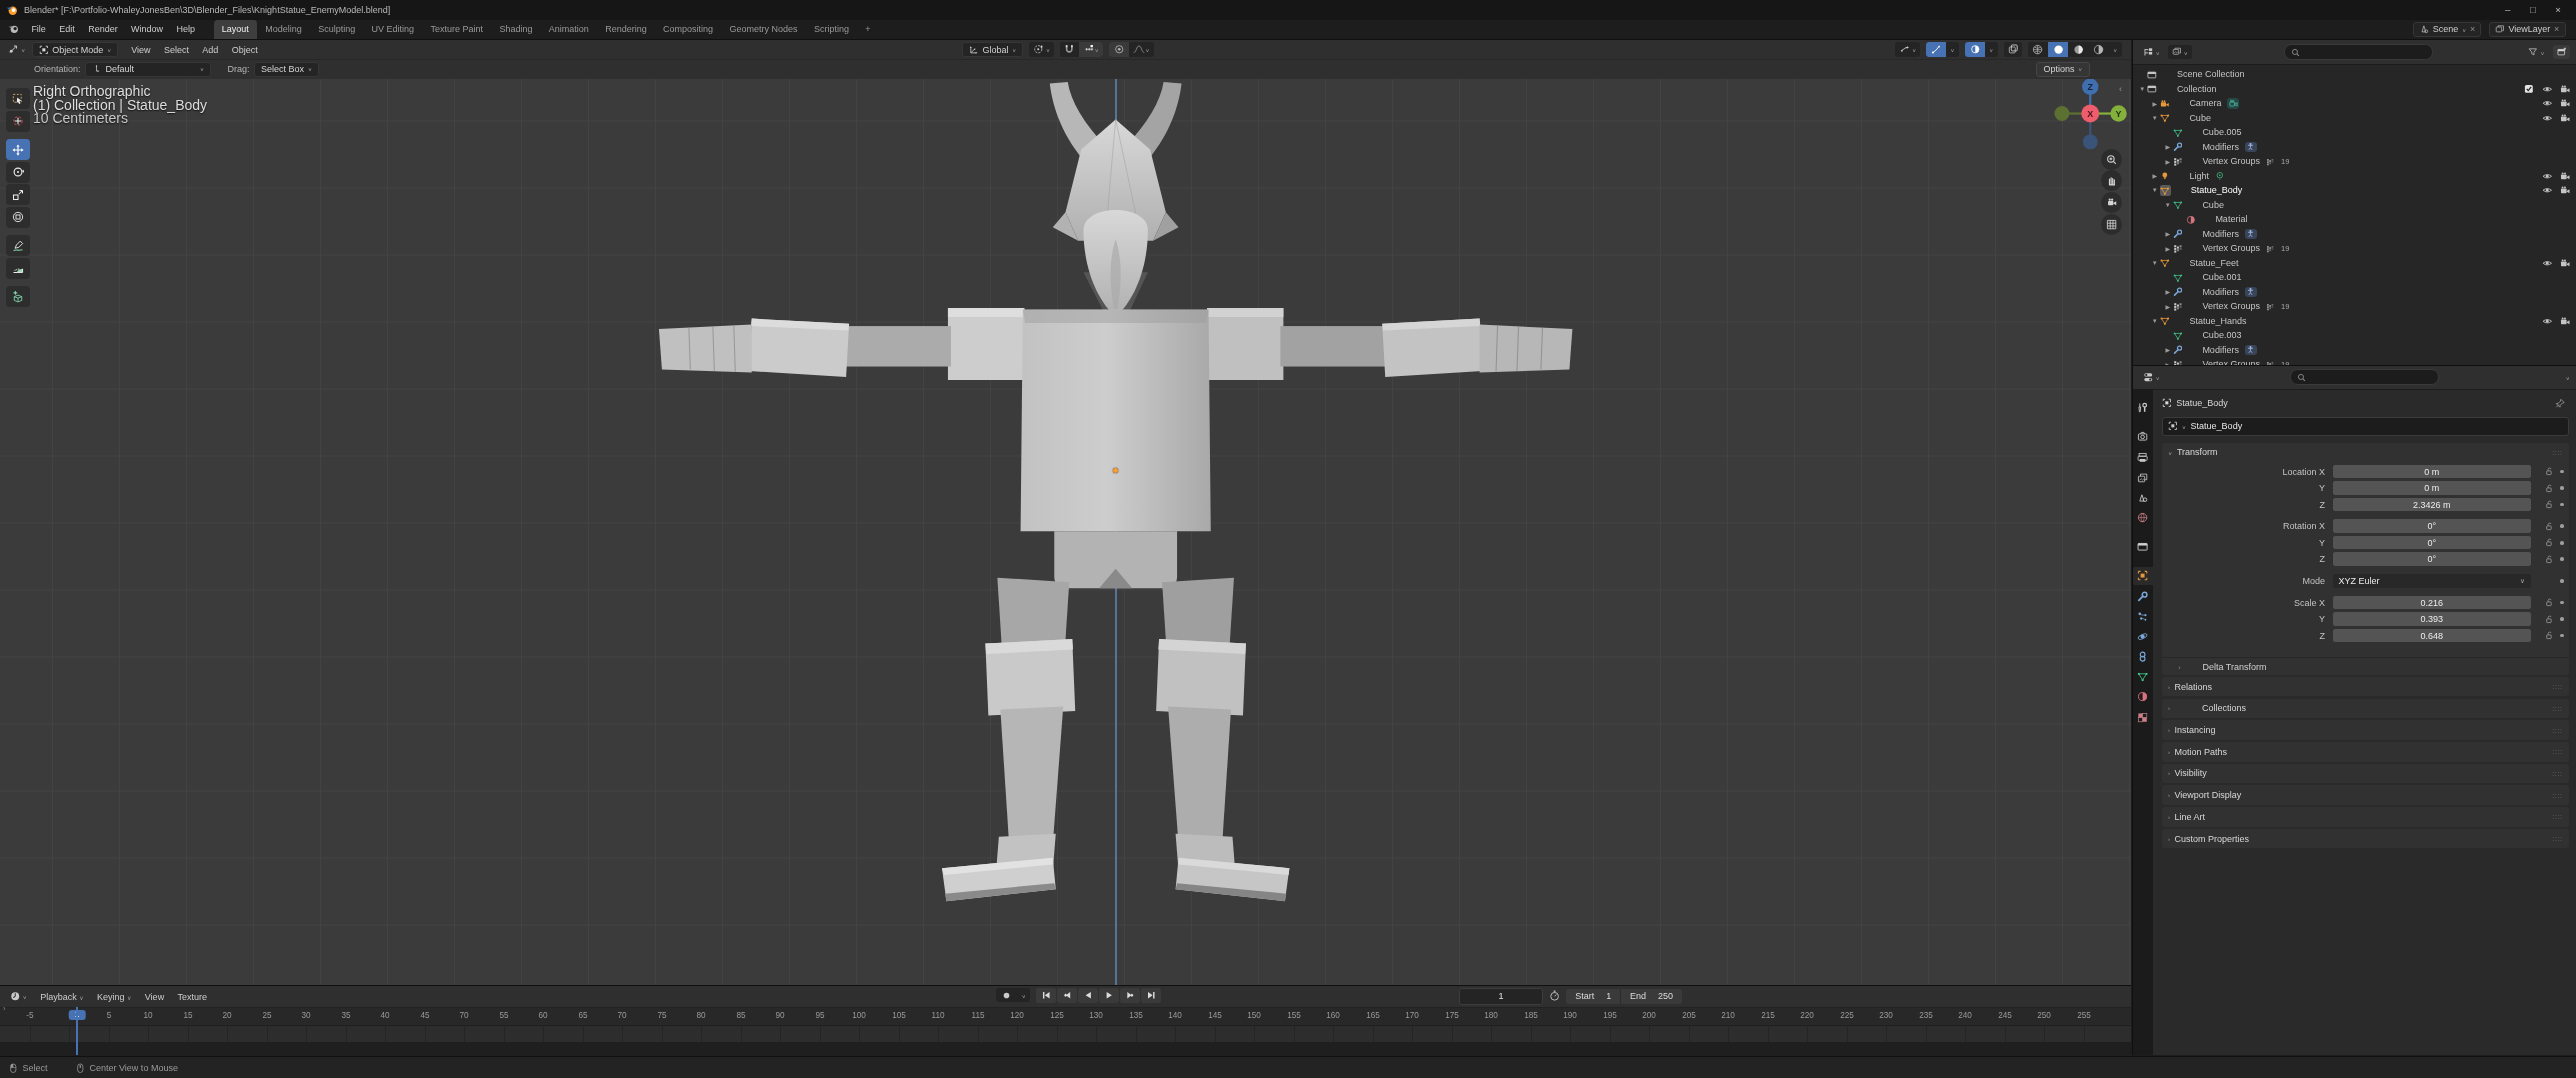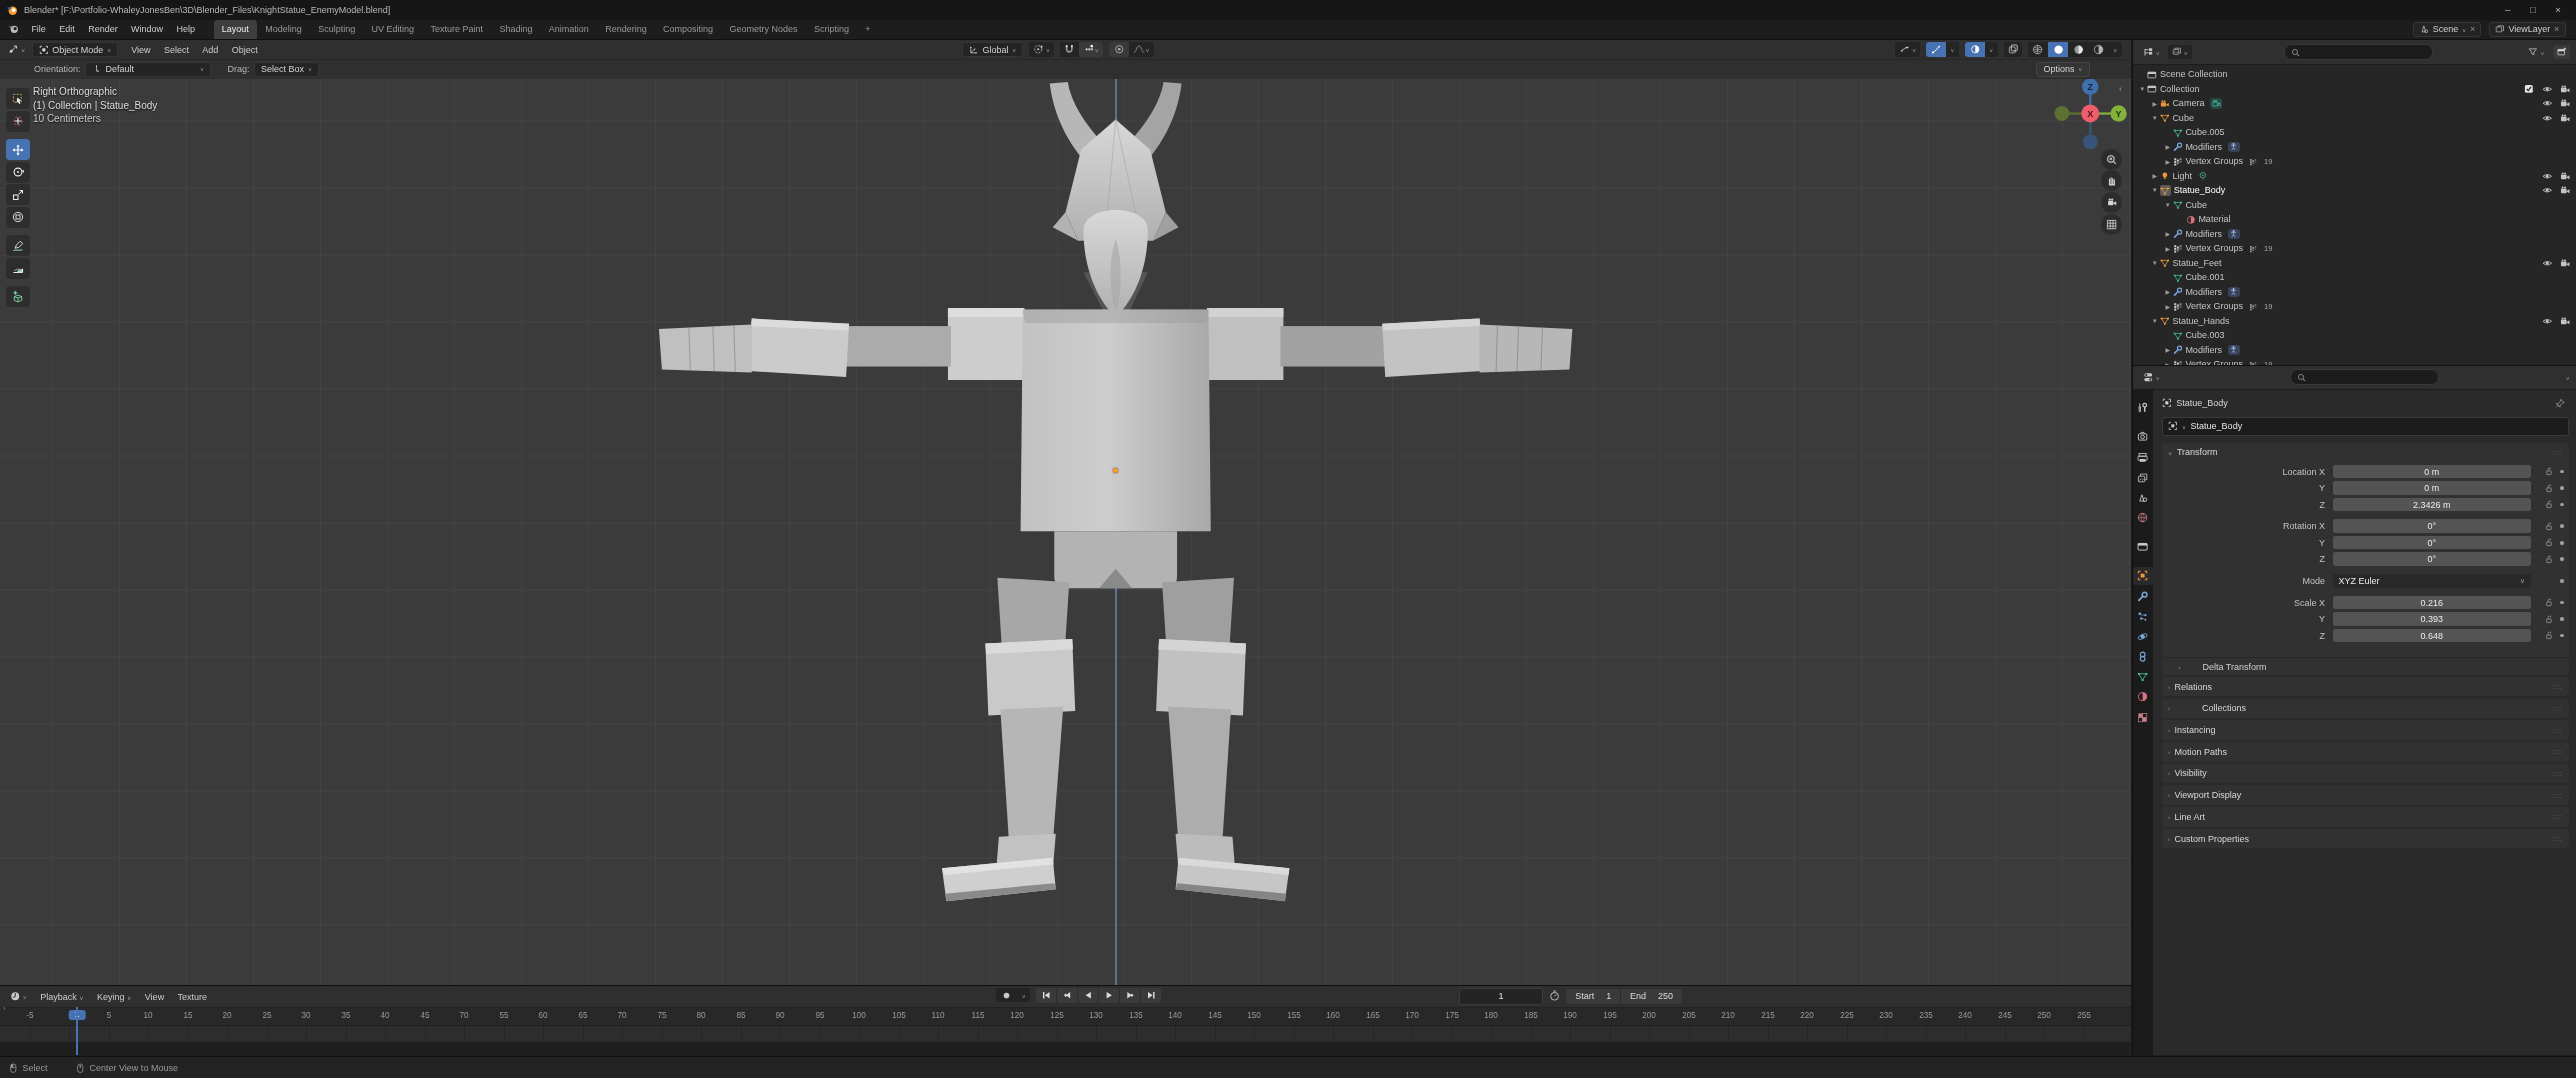--- a/index.html
+++ b/index.html
@@ -36,38 +36,38 @@
   .seg>span{padding:2.2px 4.5px;display:inline-flex;align-items:center;}
   .seg>span.on{background:#4772b3;}
   #tool-header{left:0;top:60px;width:2131px;height:19.5px;background:#2f2f2f;display:flex;align-items:center;padding:0 7.5px 0 34px;box-sizing:border-box;border-bottom:0.7px solid #101010;}
   .th-label{color:#b5b5b5;margin-right:4.5px;}
   #options-btn{margin-left:auto;margin-right:34px;}
 
   
   #viewport{left:0;top:79px;width:2131px;height:906px;background-color:#3b3b3b;
     background-image:linear-gradient(#434343 0.7px,transparent 0.7px),linear-gradient(90deg,#434343 0.7px,transparent 0.7px);
     background-size:67px 67px;background-position:-15px -25.5px;overflow:hidden;}
-  #vp-overlay{left:33px;top:6px;line-height:13.5px;color:#dedede;text-shadow:0 0.7px 1.5px rgba(0,0,0,.75);font-size:10px;}
+  #vp-overlay{left:33px;top:6px;line-height:13.5px;color:#dedede;text-shadow:0 0.7px 1.5px rgba(0,0,0,.75);font-size:14px;}
   #toolbar{left:6px;top:9px;width:24px;display:flex;flex-direction:column;gap:1.5px;}
   .tool{width:24px;height:21px;background:#2c2c2ce6;border-radius:3.7px;display:flex;align-items:center;justify-content:center;}
   .tool.active{background:#4772b3;}
   .tool-gap{height:4.5px;}
   #axis-line{left:1115px;top:0;width:1.5px;height:906px;background:rgba(96,136,182,.75);}
   #origin-dot{left:1113px;top:389px;width:5.2px;height:5.2px;border-radius:50%;background:#ff9d2c;box-shadow:0 0 1.5px #000;}
   #gizmo{left:2050px;top:0px;}
   .navbtn{left:2101px;width:21px;height:21px;border-radius:50%;background:rgba(40,40,40,.75);display:flex;align-items:center;justify-content:center;}
   #sidebar-collapse{left:2119px;top:4.5px;color:#9a9a9a;font-size:9px;}
 
   
   #outliner{left:2132px;top:40px;width:444px;height:326px;background:#262626;border-left:1.5px solid #101010;box-sizing:border-box;}
   #outliner-header{height:24px;background:#2f2f2f;display:flex;align-items:center;gap:4.5px;padding:0 6px;border-bottom:0.7px solid #1c1c1c;}
   .search-box{flex:0 0 auto;display:flex;align-items:center;gap:3px;background:#1c1c1c;border:0.7px solid #3a3a3a;border-radius:7.5px;padding:1.5px 6px;width:135px;height:11.2px;}
   #outliner-rows{padding-top:2.2px;}
   .ol-row{height:14.5px;display:flex;align-items:center;position:relative;padding-left:4.5px;color:#c5c5c5;}
-  .ol-row .lbl{margin-left:3px;white-space:nowrap;}
+  .ol-row .lbl{margin-left:20px;white-space:nowrap;}
   .ol-row.selected .lbl{color:#fff;}
   .ol-row .exp{width:9.7px;color:#9a9a9a;font-size:6.7px;text-align:center;}
   .ol-badges{position:absolute;right:6px;display:flex;gap:7.5px;align-items:center;}
   .extra-badge{margin-left:6px;display:inline-flex;align-items:center;background:#3a4458;border-radius:3px;padding:0.7px 1.5px;}
   .num-badge{margin-left:6px;color:#aaa;display:inline-flex;align-items:flex-end;gap:7px;font-size:7.5px;}
 
   
   #props{left:2132px;top:365px;width:444px;height:690px;background:#2a2a2a;border-left:1.5px solid #101010;border-top:1.5px solid #101010;box-sizing:border-box;}
   #props-header{height:22.5px;background:#2f2f2f;display:flex;align-items:center;gap:6px;padding:0 6px;border-bottom:0.7px solid #1c1c1c;}
   #props-tabs{position:absolute;left:0;top:22.5px;width:20px;bottom:0;background:#1b1b1b;display:flex;flex-direction:column;align-items:center;padding-top:10.5px;gap:2.2px;}

